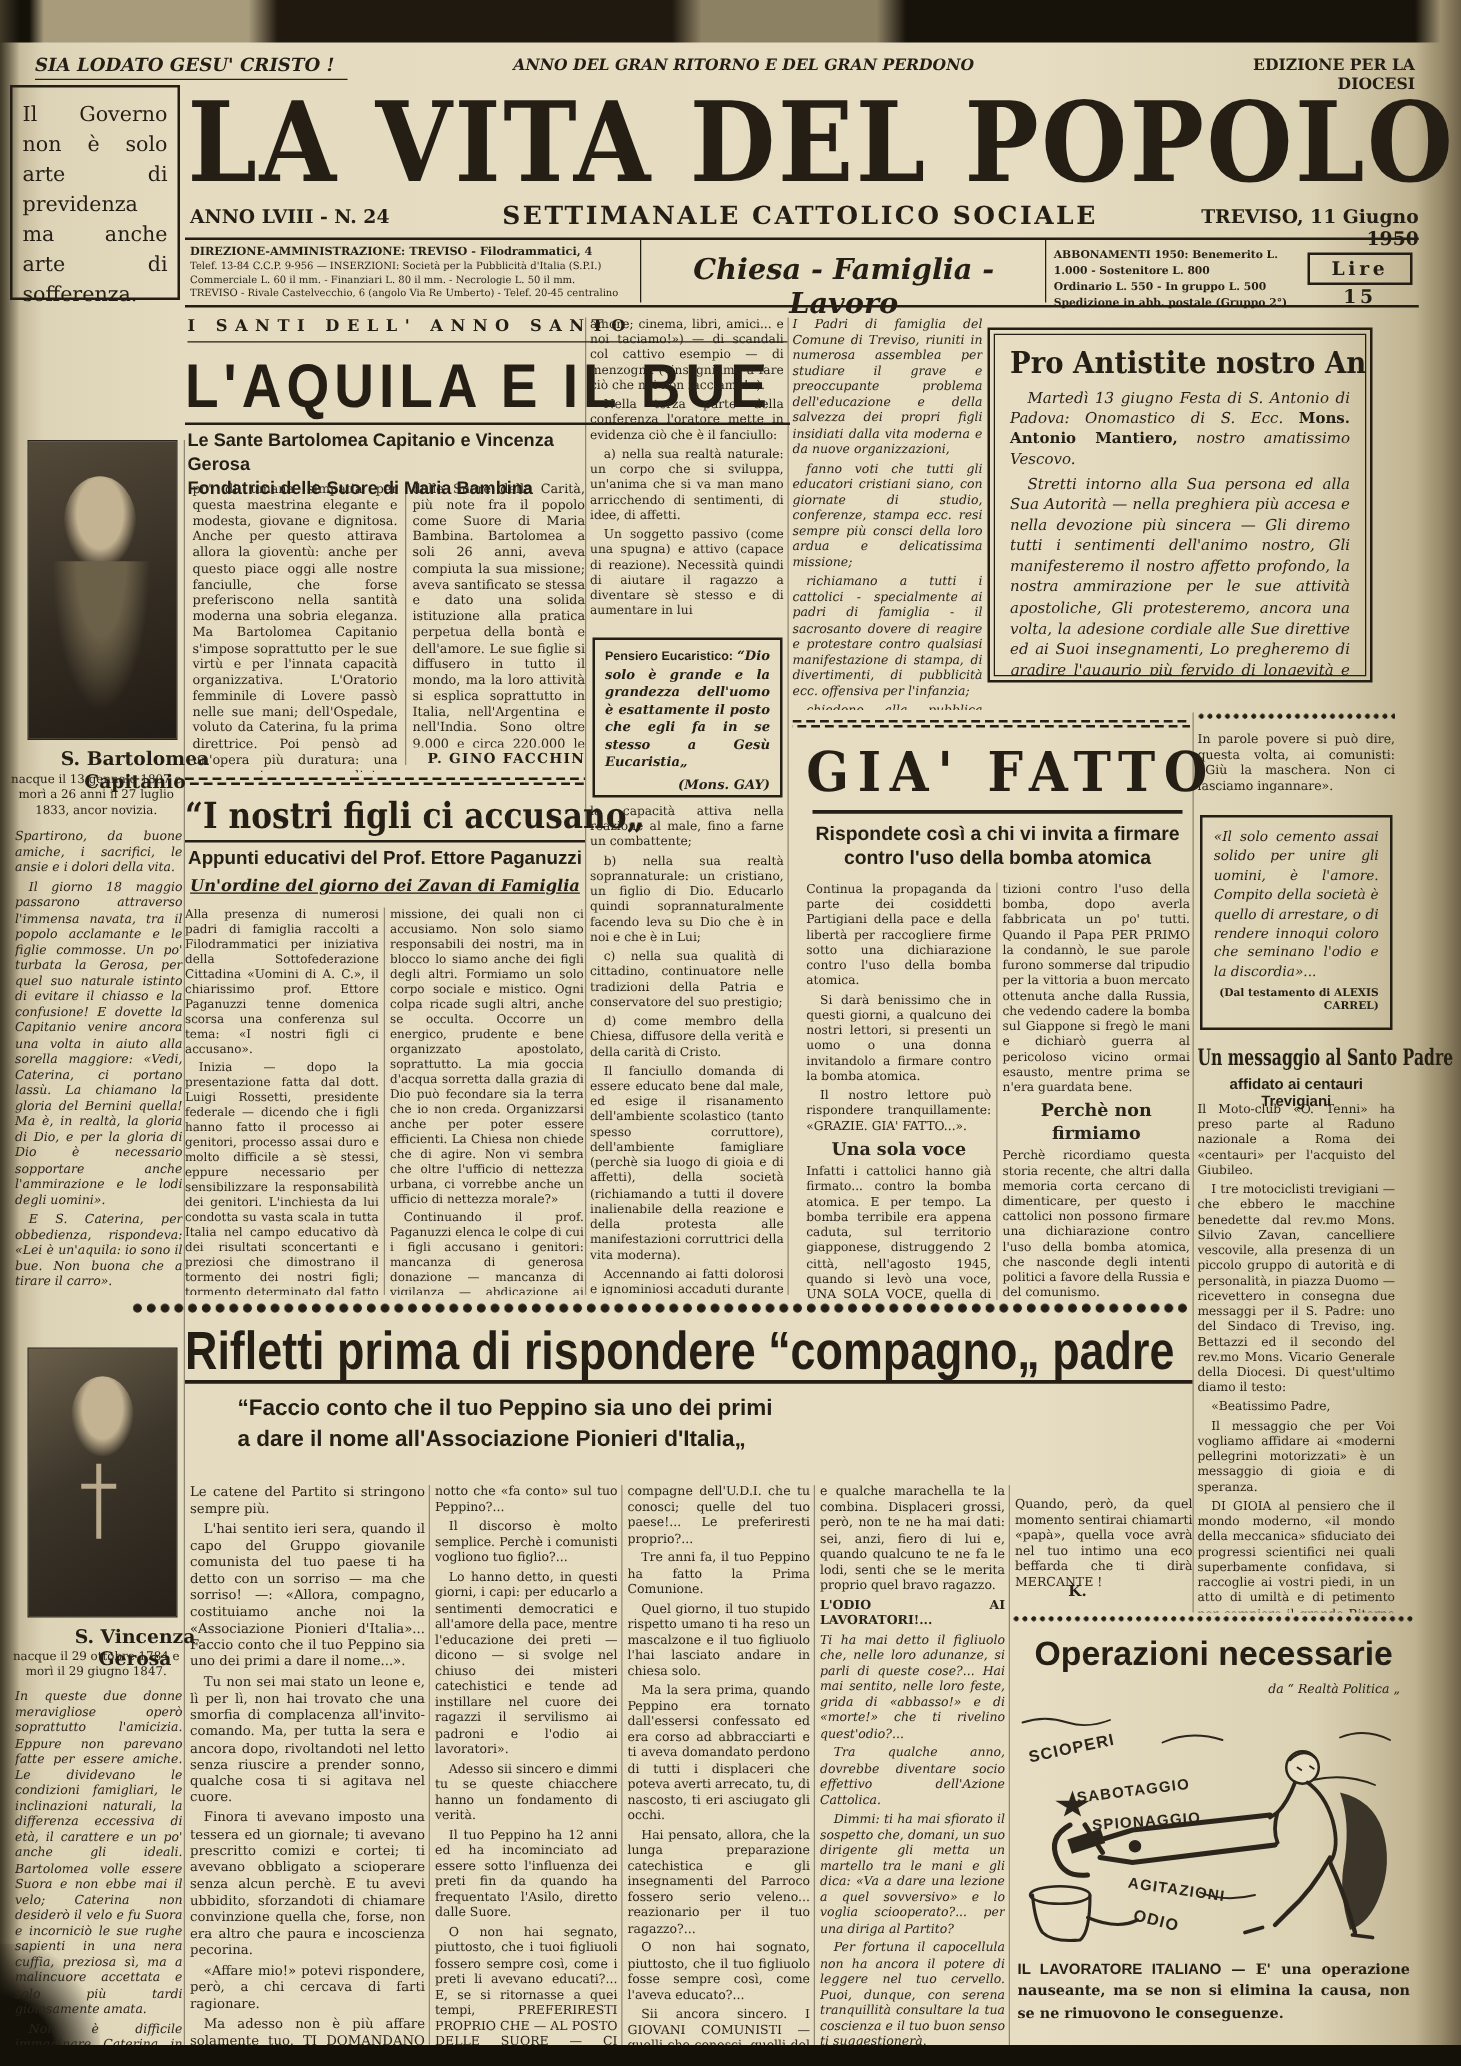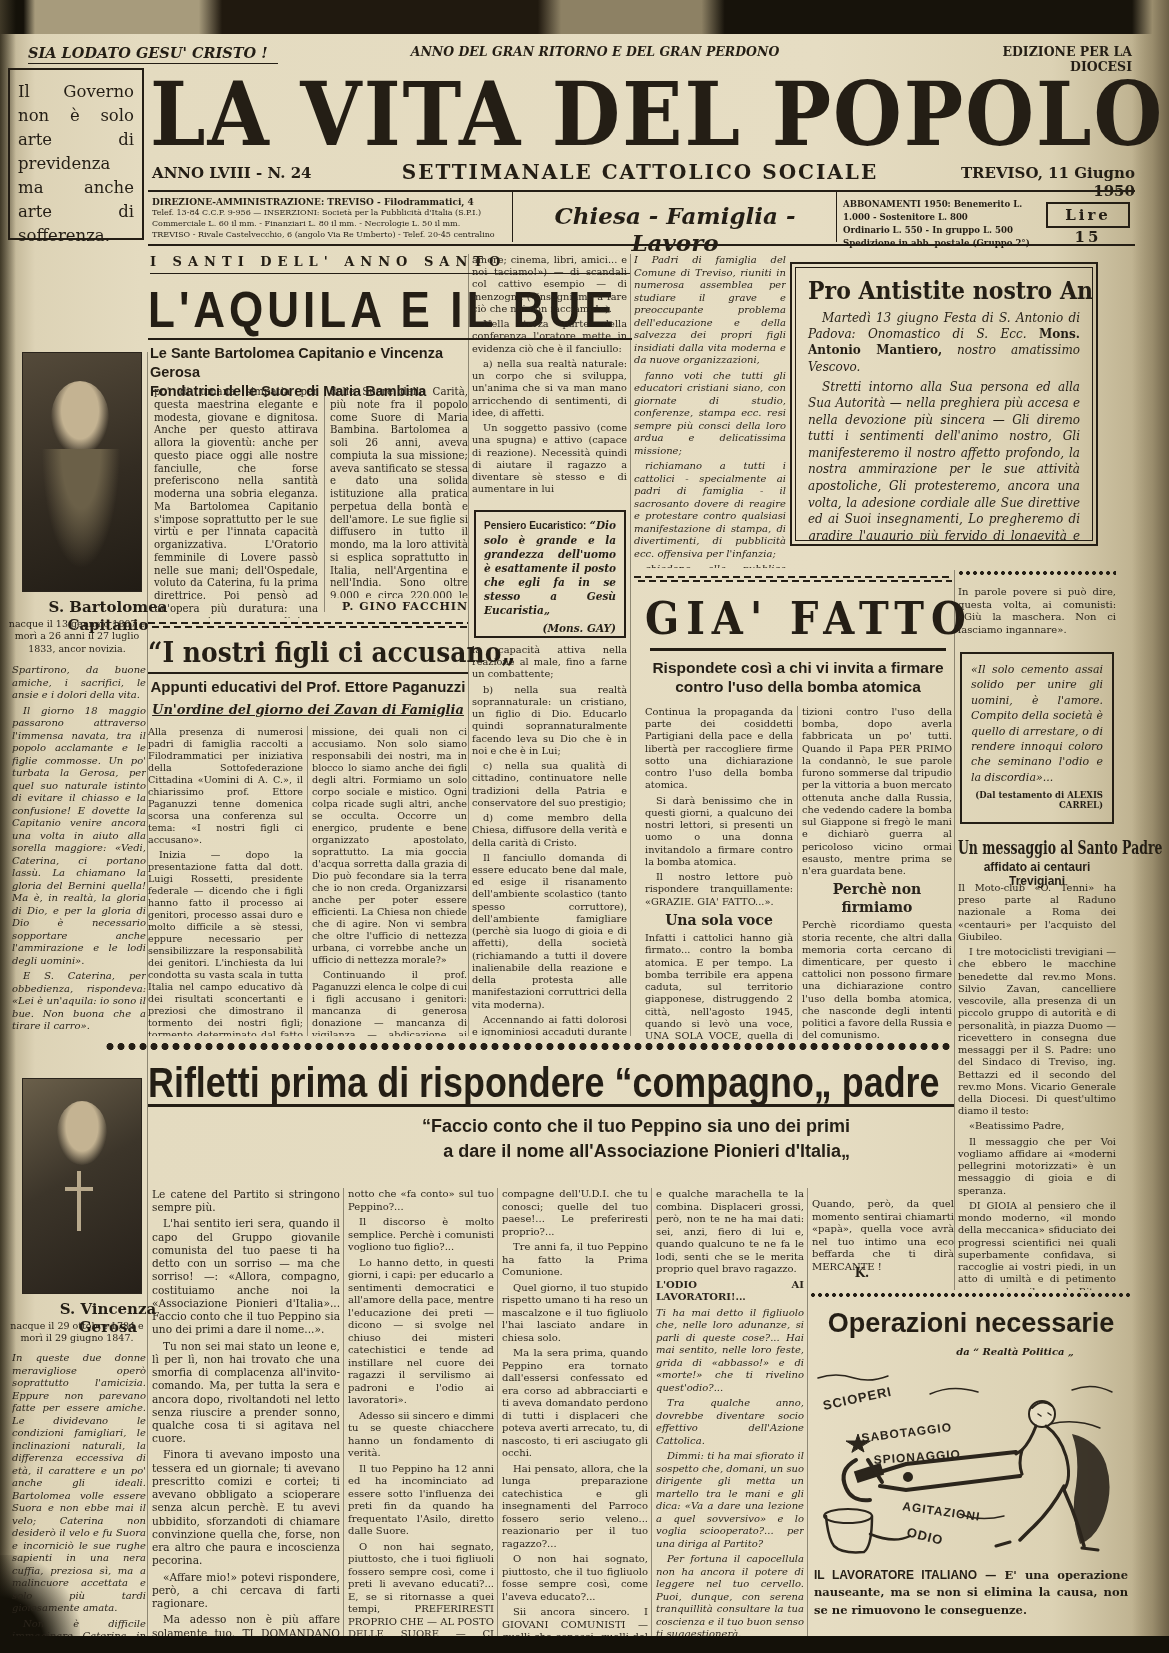--- a/index.html
+++ b/index.html
@@ -216,21 +216,21 @@
       <p>I tre motociclisti trevigiani — che ebbero le macchine benedette dal rev.mo Mons. Silvio Zavan, cancelliere vescovile, alla presenza di un piccolo gruppo di autorità e di personalità, in piazza Duomo — ricevettero in consegna due messaggi per il S. Padre: uno del Sindaco di Treviso, ing. Bettazzi ed il secondo del rev.mo Mons. Vicario Generale della Diocesi. Di quest'ultimo diamo il testo:</p>
       <p>«Beatissimo Padre,</p>
       <p>Il messaggio che per Voi vogliamo affidare ai «moderni pellegrini motorizzati» è un messaggio di gioia e di speranza.</p>
       <p>DI GIOIA al pensiero che il mondo moderno, «il mondo della meccanica» sfiduciato dei progressi scientifici nei quali superbamente confidava, si raccoglie ai vostri piedi, in un atto di umiltà e di petimento per compiere il grande Ritorno a Dio, recando oggi al Vostro Cuore un immenso conforto;</p>
     </div>
   <div class="vr" style="left:954px;top:570px;height:720px;"></div>
 
   <div class="abs dots" style="left:105px;top:1042px;width:848px;height:9px;"></div>
   <div class="abs sans" style="left:148px;top:1058px;width:806px;font-weight:bold;font-size:39px;white-space:nowrap;transform:scale(0.92,1.1);transform-origin:top left;">Rifletti prima di rispondere “compagno„ padre</div>
   <div class="hr" style="left:148px;top:1104px;width:806px;height:3px;"></div>
-  <div class="abs sans" style="left:190px;top:1114px;width:660px;text-align:right;font-weight:bold;font-size:18px;line-height:1.4;">
+  <div class="abs sans" style="left:190px;top:1114px;width:660px;text-align:left;font-weight:bold;font-size:18px;line-height:1.4;">
     <div>“Faccio conto che il tuo Peppino sia uno dei primi</div>
     <div>a dare il nome all'Associazione Pionieri d'Italia„</div>
   </div>
 
   <div class="col" style="left:152px;top:1188px;width:188px;height:448px;font-size:10.6px;">
       <p>Le catene del Partito si stringono sempre più.</p>
       <p>L'hai sentito ieri sera, quando il capo del Gruppo giovanile comunista del tuo paese ti ha detto con un sorriso — ma che sorriso! —: «Allora, compagno, costituiamo anche noi la «Associazione Pionieri d'Italia»... Faccio conto che il tuo Peppino sia uno dei primi a dare il nome...».</p>
       <p>Tu non sei mai stato un leone e, lì per lì, non hai trovato che una smorfia di complacenza all'invito-comando. Ma, per tutta la sera e ancora dopo, rivoltandoti nel letto senza riuscire a prender sonno, qualche cosa ti si agitava nel cuore.</p>
       <p>Finora ti avevano imposto una tessera ed un giornale; ti avevano prescritto comizi e cortei; ti avevano obbligato a scioperare senza alcun perchè. E tu avevi ubbidito, sforzandoti di chiamare convinzione quella che, forse, non era altro che paura e incoscienza pecorina.</p>
       <p>«Affare mio!» potevi rispondere, però, a chi cercava di farti ragionare.</p>
@@ -269,21 +269,21 @@
       <p>Quando, però, da quel momento sentirai chiamarti «papà», quella voce avrà nel tuo intimo una eco beffarda che ti dirà MERCANTE !</p>
     </div>
   <div class="abs" style="left:812px;top:1266px;width:100px;text-align:center;font-weight:bold;font-size:12px;">K.</div>
   <div class="vr" style="left:343px;top:1188px;height:448px;"></div>
   <div class="vr" style="left:497px;top:1188px;height:448px;"></div>
   <div class="vr" style="left:651px;top:1188px;height:448px;"></div>
   <div class="vr" style="left:807px;top:1188px;height:448px;"></div>
 
   <div class="abs dots-small" style="left:810px;top:1292px;width:322px;height:7px;"></div>
   <div class="abs sans" style="left:810px;top:1308px;width:322px;text-align:center;font-weight:bold;font-size:27px;">Operazioni necessarie</div>
-  <div class="abs it" style="left:910px;top:1346px;width:210px;text-align:center;font-weight:bold;font-size:10px;">da “ Realtà Politica „</div>
+  <div class="abs it" style="left:910px;top:1346px;width:210px;text-align:right;font-weight:normal;font-size:10px;">da “ Realtà Politica „</div>
   <svg class="abs" viewBox="0 0 322 196" style="left:810px;top:1364px;width:322px;height:196px;">
     <g stroke="#2b251c" stroke-width="2" fill="none" stroke-linecap="round">
 
       <path d="M8,14 q18,-6 36,0 q16,5 34,-2" stroke-width="1.5"></path>
       <path d="M120,30 q22,-10 48,-2" stroke-width="1.5"></path>
       <path d="M262,26 q20,-8 40,2" stroke-width="1.5"></path>
       <path d="M240,60 q26,-6 50,4" stroke-width="1.5"></path>
       <path d="M150,150 q20,8 44,2" stroke-width="1.5"></path>
 
       <path d="M46,96 q-18,10 -10,28 q6,14 24,12" stroke-width="4"></path>

